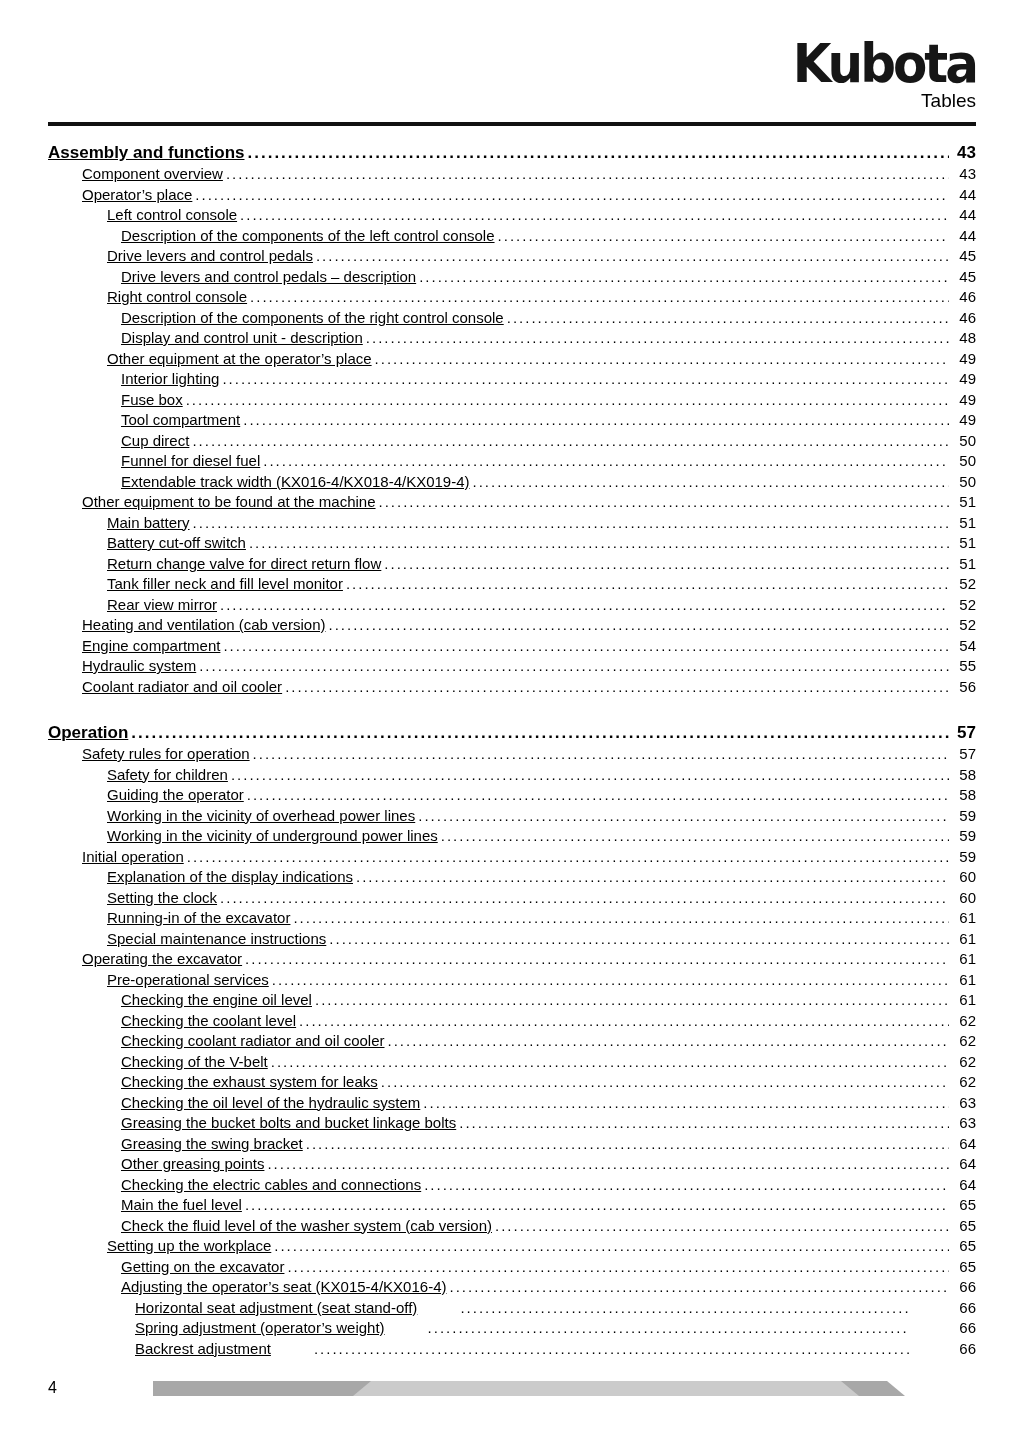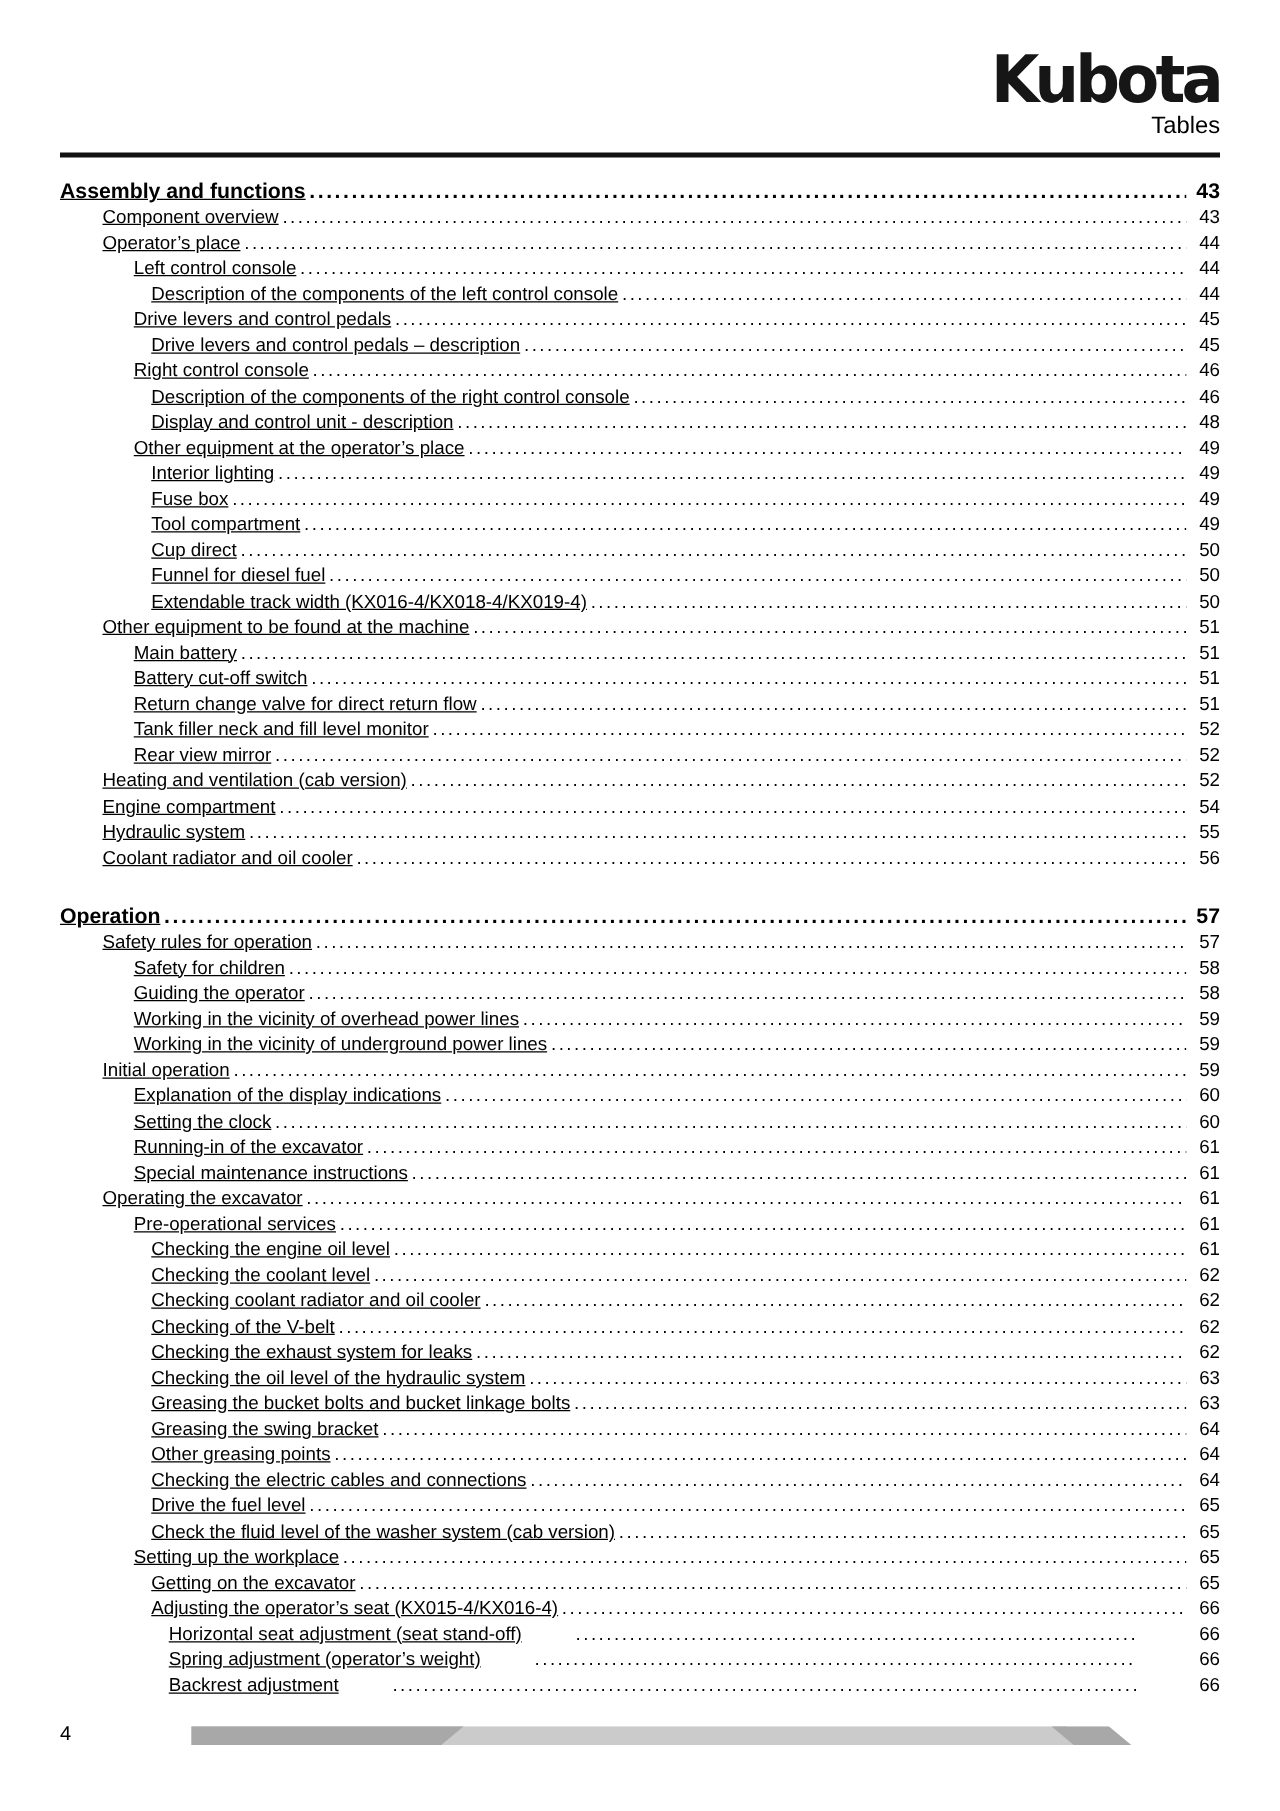--- a/index.html
+++ b/index.html
@@ -342,21 +342,21 @@
         <span class="toc-label">Other greasing points</span>
         <span class="toc-dots">................................................................................................................................................................................................................................................................................................................................................................................................................</span>
         <span class="toc-page">64</span>
       </div>
       <div class="toc-row lvl-3">
         <span class="toc-label">Checking the electric cables and connections</span>
         <span class="toc-dots">................................................................................................................................................................................................................................................................................................................................................................................................................</span>
         <span class="toc-page">64</span>
       </div>
       <div class="toc-row lvl-3">
-        <span class="toc-label">Drive the fuel level</span>
+        <span class="toc-label">Main the fuel level</span>
         <span class="toc-dots">................................................................................................................................................................................................................................................................................................................................................................................................................</span>
         <span class="toc-page">65</span>
       </div>
       <div class="toc-row lvl-3">
         <span class="toc-label">Check the fluid level of the washer system (cab version)</span>
         <span class="toc-dots">................................................................................................................................................................................................................................................................................................................................................................................................................</span>
         <span class="toc-page">65</span>
       </div>
       <div class="toc-row lvl-2">
         <span class="toc-label">Setting up the workplace</span>

